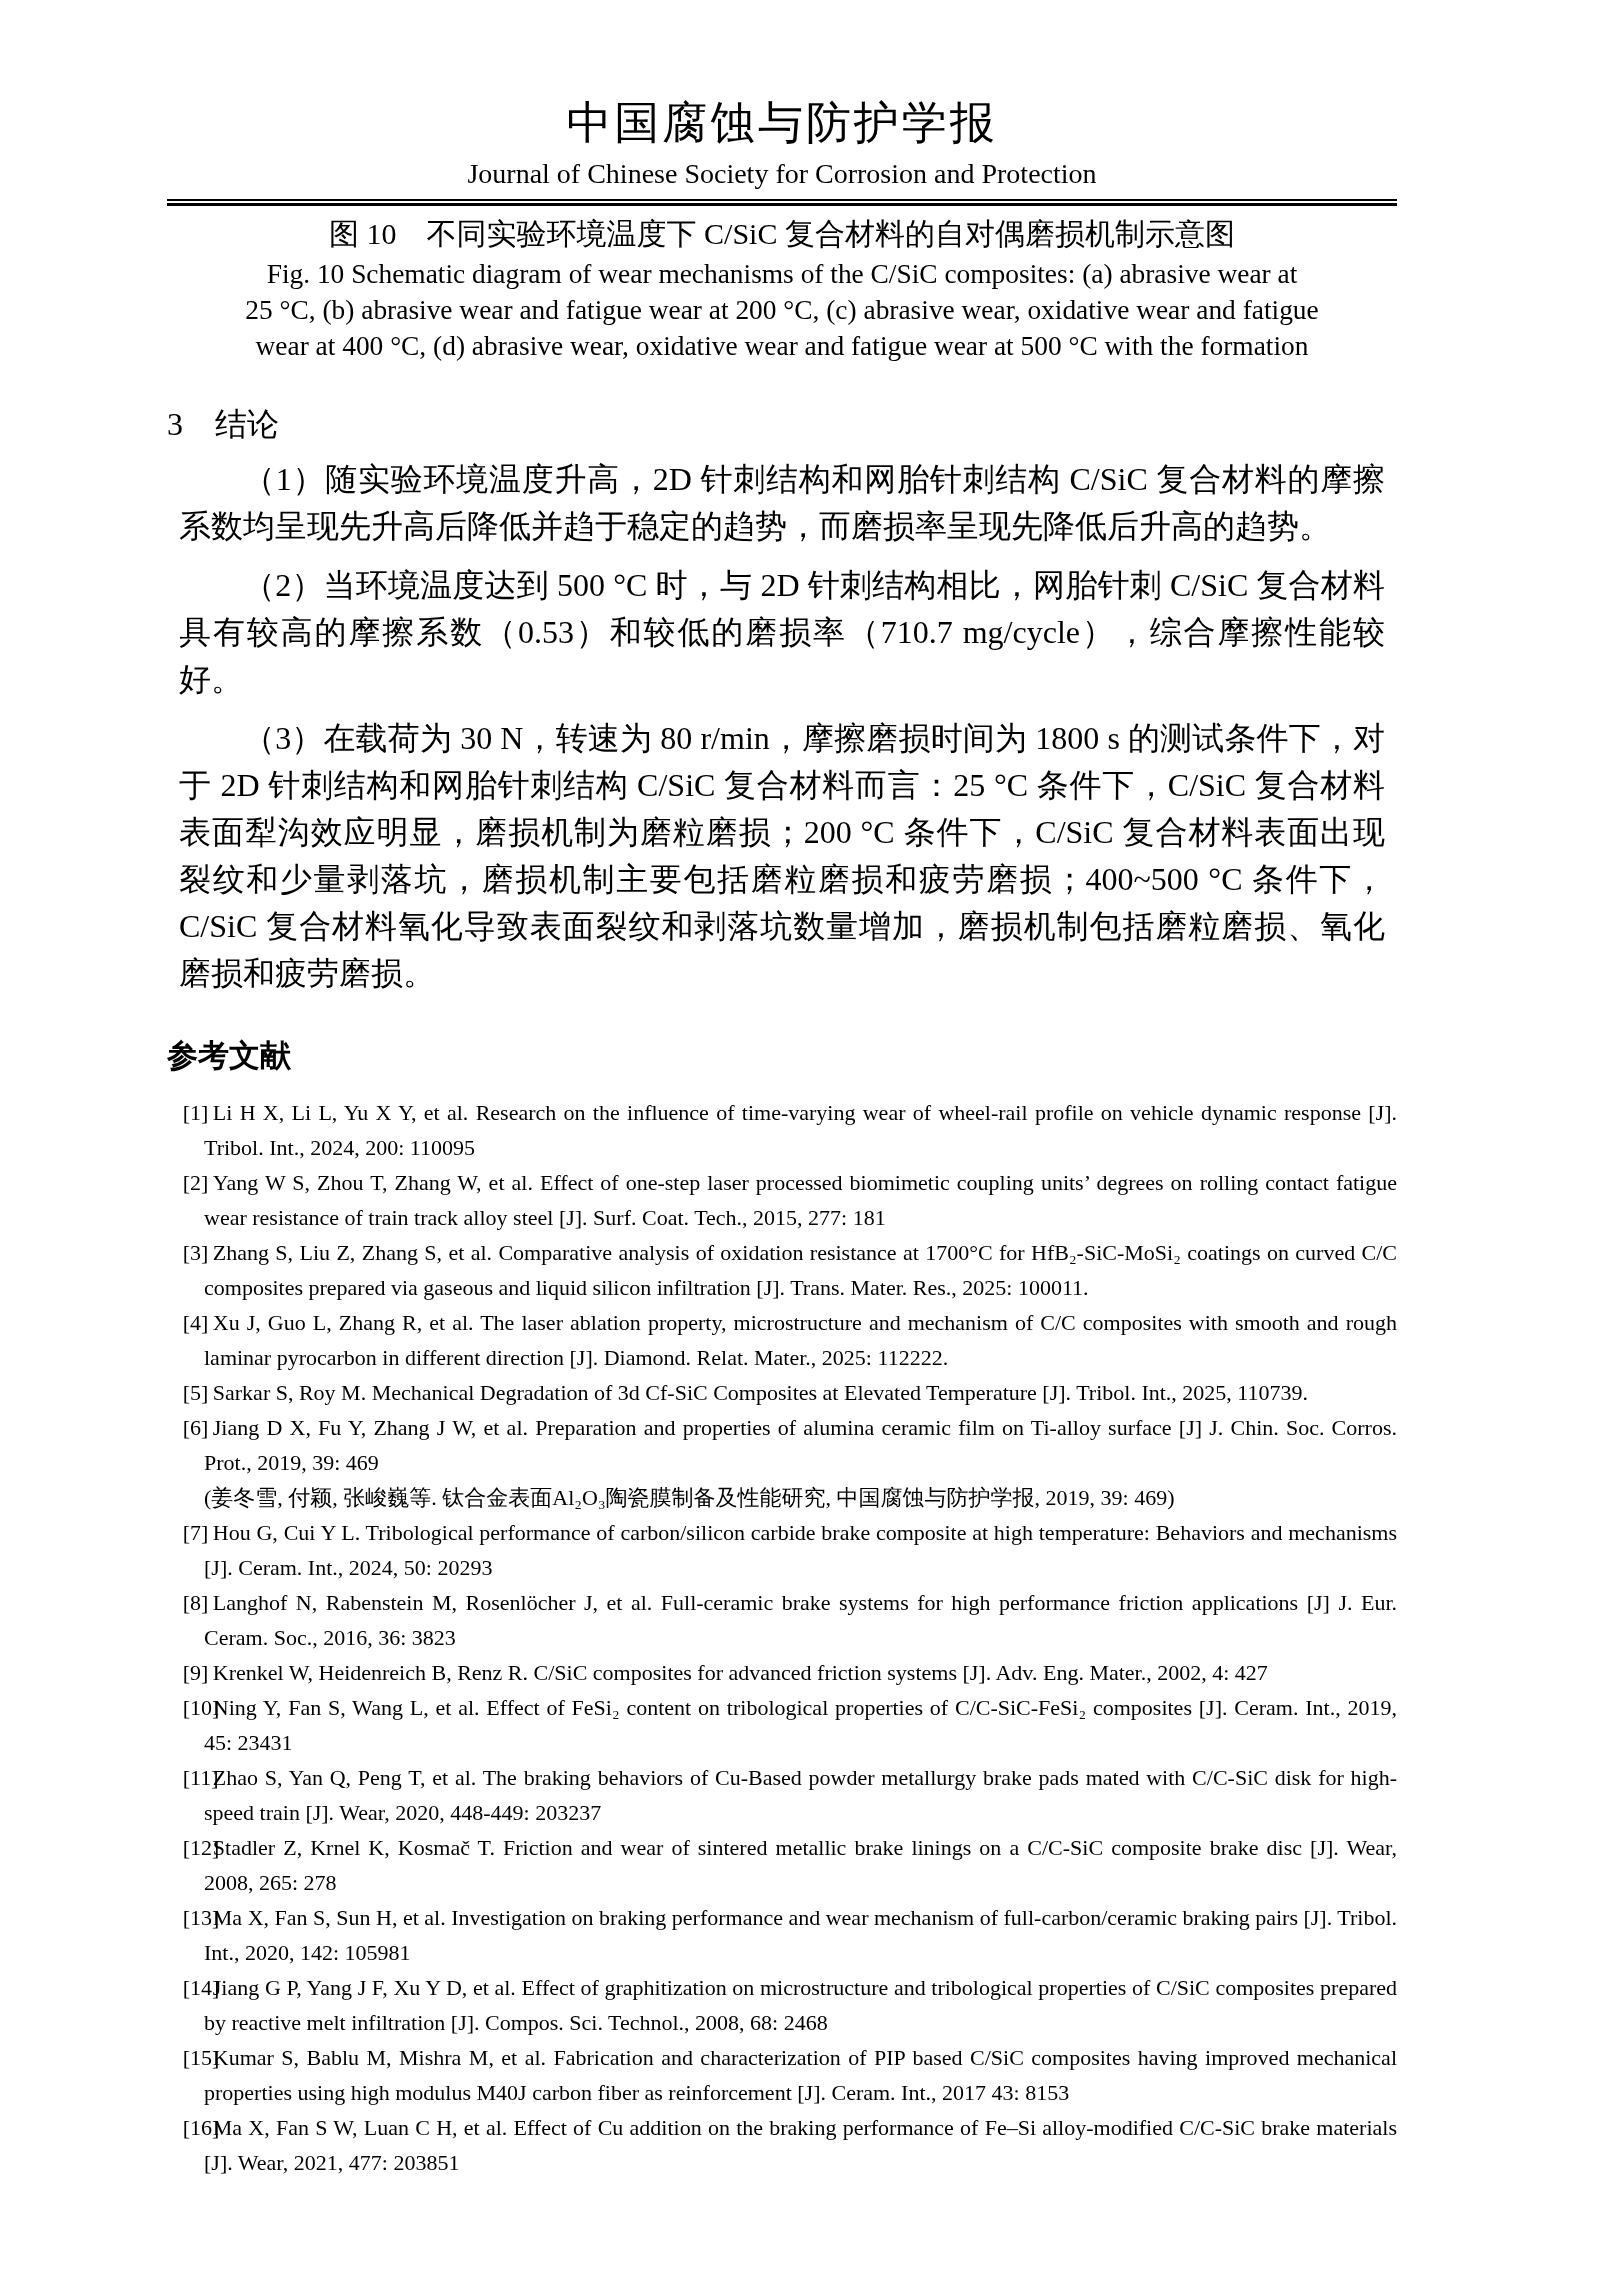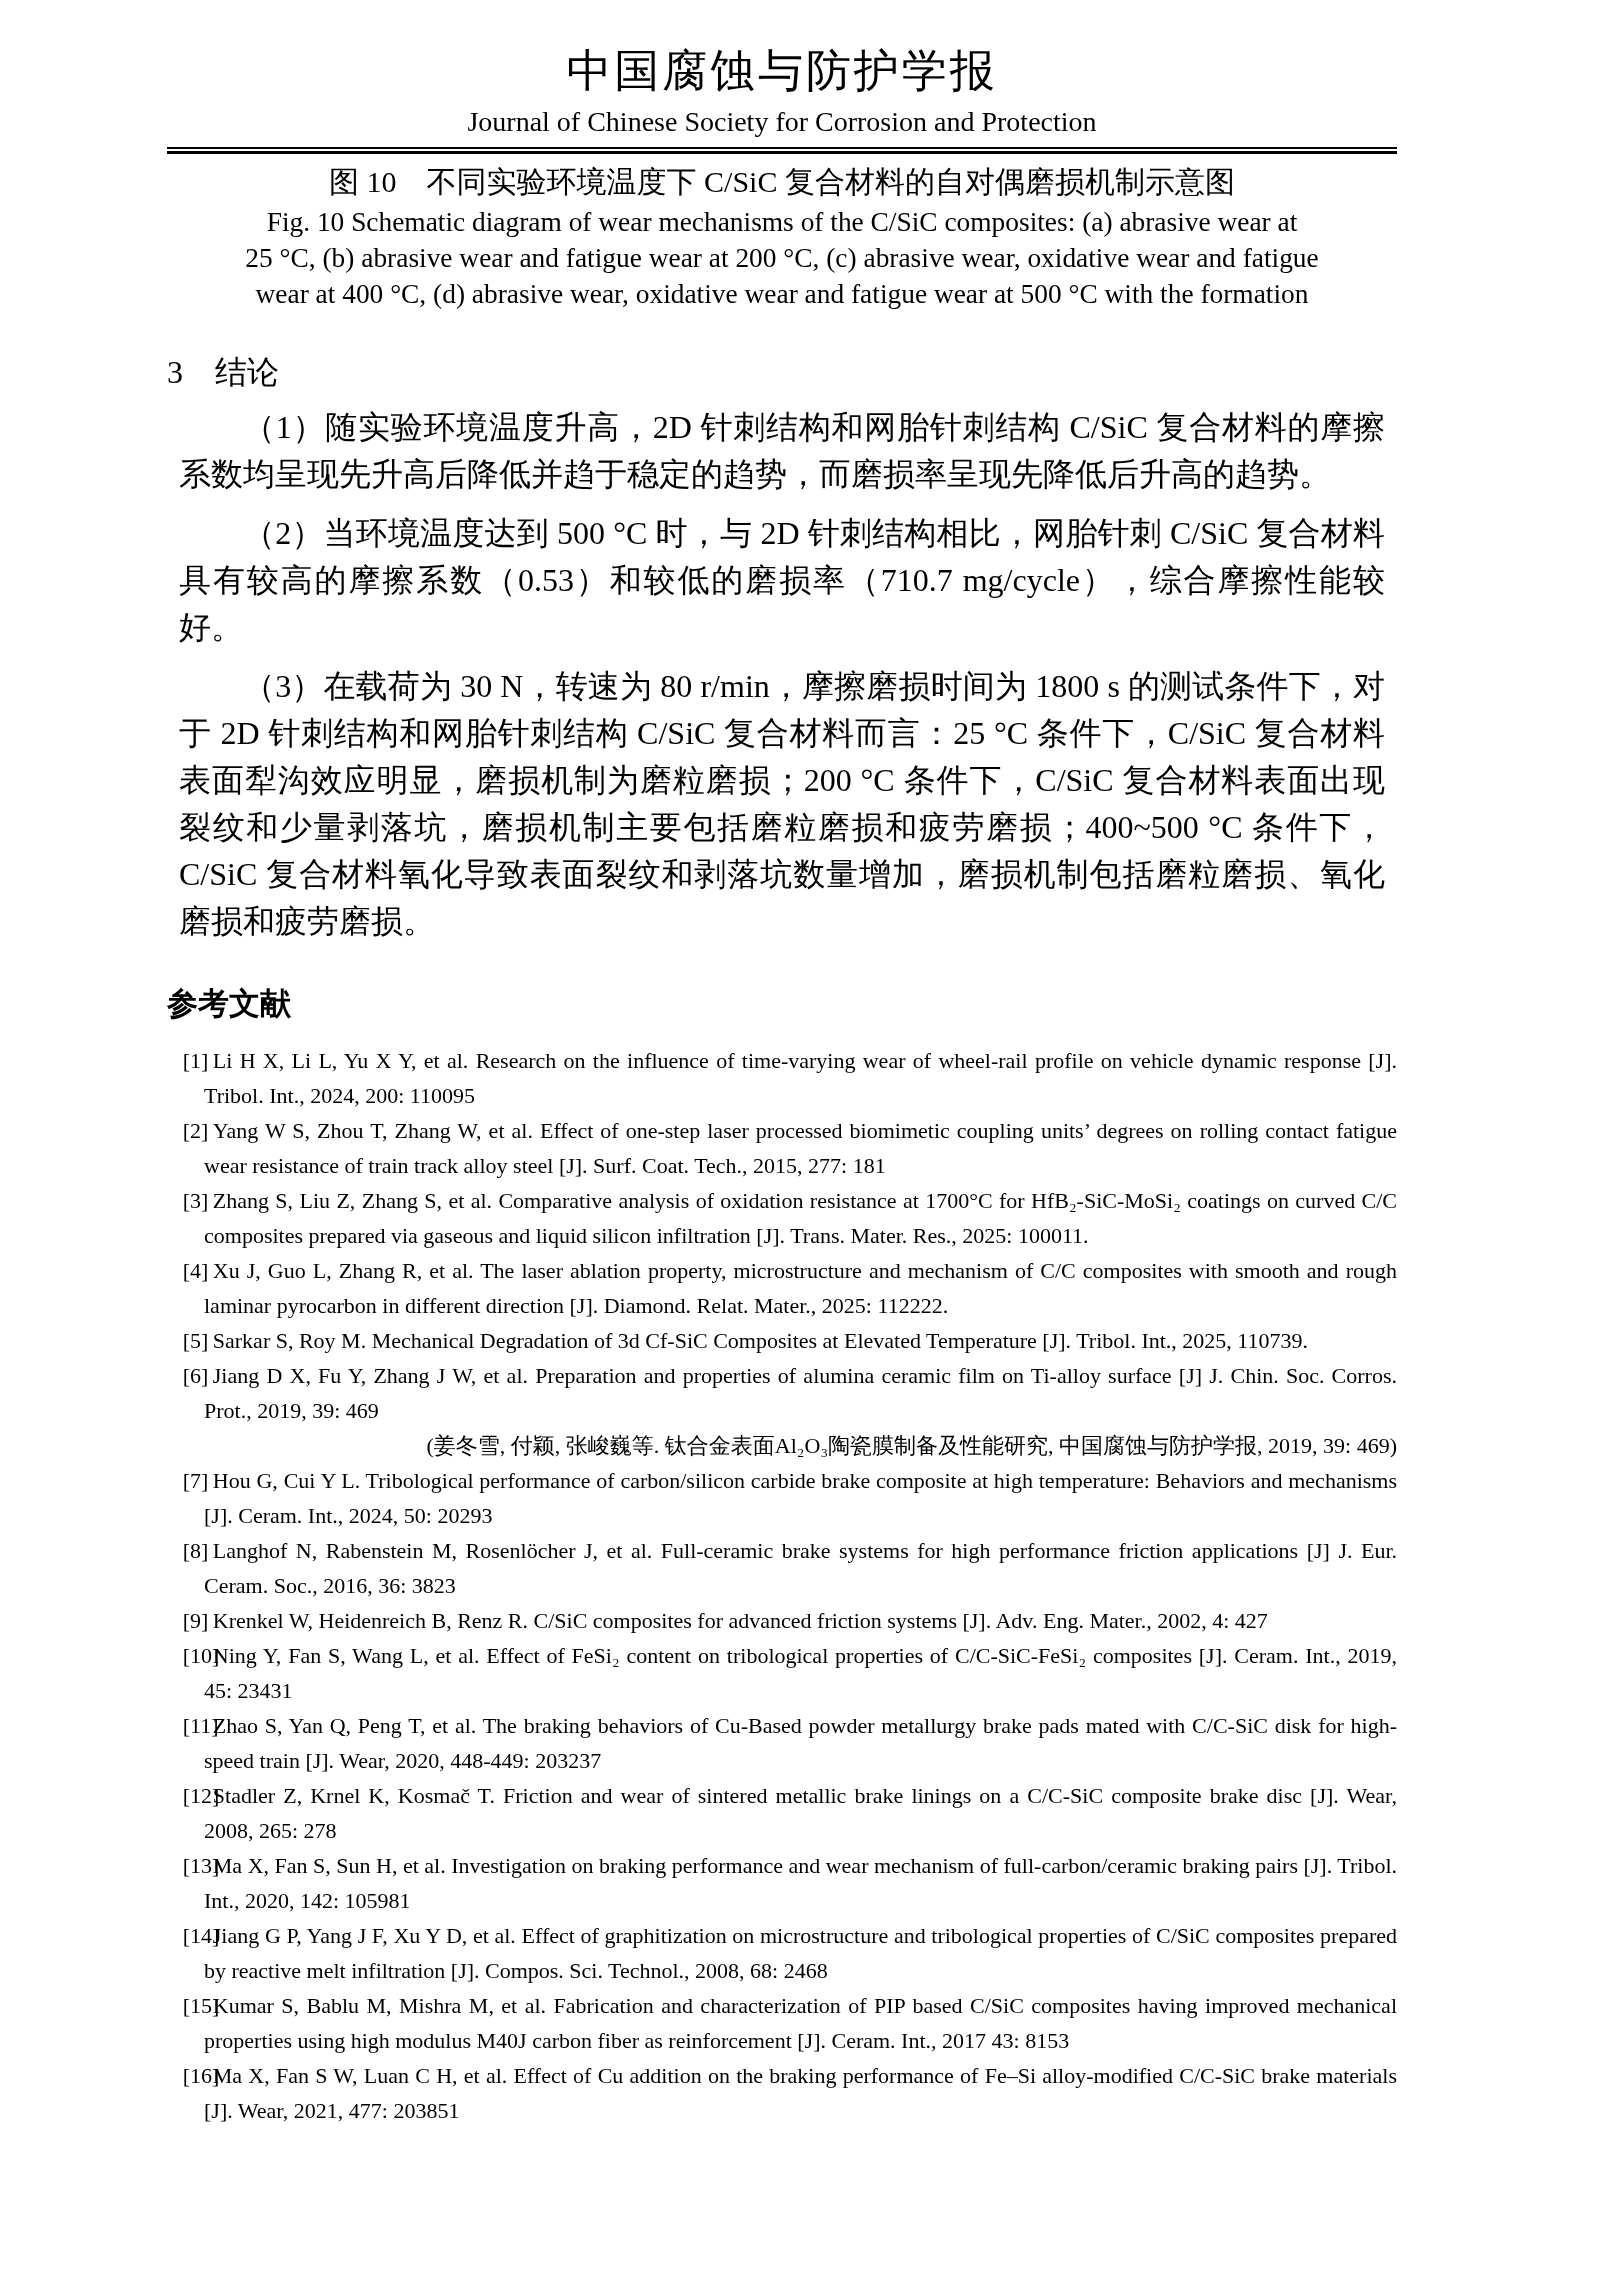--- a/index.html
+++ b/index.html
@@ -12,21 +12,21 @@
     width: 1621px;
     height: 2293px;
     font-family: "Liberation Serif", "DejaVu Serif", serif;
     position: relative;
     overflow: hidden;
   }
   .page {
     box-sizing: border-box;
     width: 1558px;
     height: 2293px;
-    padding: 46px 161px 39px 167px;
+    padding: 98px 161px 39px 167px;
   }
   
   .masthead { text-align: center; }
   .title-zh {
     font-size: 45px;
     line-height: 51px;
     letter-spacing: 2.9px;
     font-weight: 400;
   }
   .title-en {
@@ -87,21 +87,21 @@
     text-indent: 8.8px;
   }
   .ref-num {
     position: absolute;
     left: 15.7px;
     top: 0;
     text-indent: 0;
   }
   .ref-note {
     text-indent: 0;
-    text-align: right;
+    text-align: left;
   }
 </style>
 </head>
 <body>
 
 <div class="page">
 
   <header class="masthead">
     <div class="title-zh">中国腐蚀与防护学报</div>
     <div class="title-en">Journal of Chinese Society for Corrosion and Protection</div>

